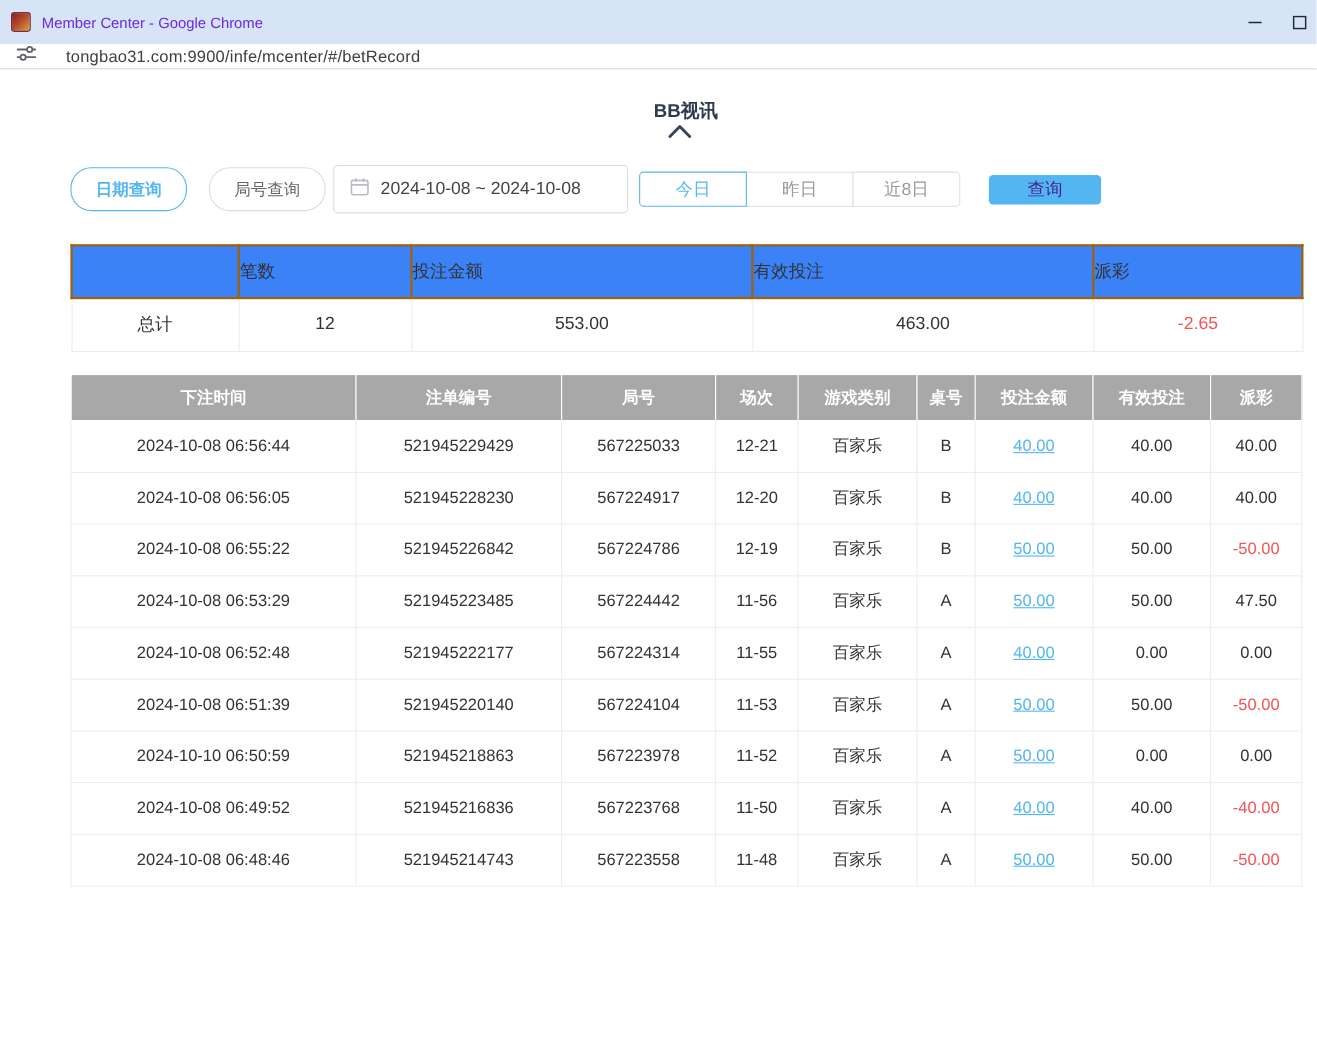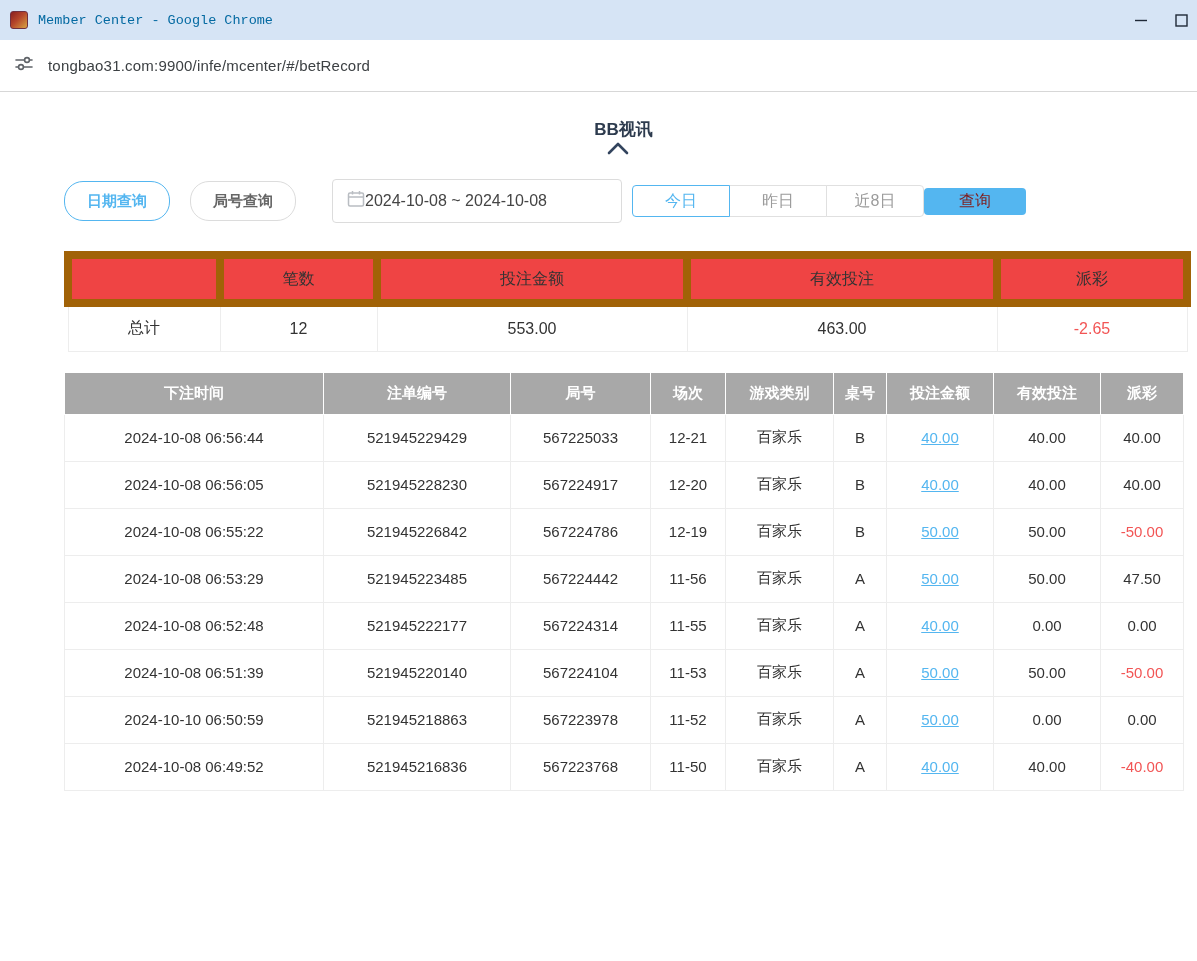--- a/index.html
+++ b/index.html
@@ -12,75 +12,75 @@
   :root { --accent: #54b6f0; --negative: #f25555; }
 
   
   .titlebar {
     height: 40px; background: #d6e4f5;
     display: flex; align-items: center; padding: 0 0 0 10px;
   }
   .win-icon { width: 18px; height: 18px; border-radius: 3px; flex: 0 0 auto;
     background: linear-gradient(135deg, #8a1f1f 0%, #b5462a 45%, #d9a441 100%);
     border: 1px solid #70303f; }
-  .win-title { font-size: 13.5px; color: #0369a1; margin-left: 10px; white-space: nowrap; font-family: Liberation Mono, monospace; }
+  .win-title { font-size: 13.5px; color: #6d28d9; margin-left: 10px; white-space: nowrap; }
   .titlebar .spacer { flex: 1; }
   .win-btn { width: 52px; height: 40px; display: flex; align-items: center; justify-content: center;
     color: #1f2937; cursor: pointer; }
   .win-btn svg { display: block; }
 
   .urlbar {
-    height: 52px; background: #ffffff; border-bottom: 1px solid #d7d7d7;
-    display: flex; align-items: center; padding: 0 14px; gap: 14px;
+    height: 23px; background: #ffffff; border-bottom: 1px solid #d7d7d7;
+    display: flex; align-items: center; padding: 0 14px; gap: 26px;
   }
   .urlbar .url-text { font-size: 15px; color: #3c4043; letter-spacing: .2px; }
 
   
   .content { padding: 26px 14px 0 64px; }
   .page-head { display: flex; align-items: center; justify-content: space-between; width: 1119px; flex-direction: column; }
   .page-title { font-size: 17px; font-weight: bold; color: #2d3b4e; }
   .collapse-btn { cursor: pointer; margin-right: 12px; display: flex; align-items: center; }
 
   .filter-bar { display: flex; align-items: center; margin-top: 24px; width: 1119px; }
   .pill-btn {
     height: 40px; padding: 0 22px; border-radius: 19px; background: #fff;
     border: 1px solid #dcdcdc; color: #666; font-size: 15px; cursor: pointer;
     display: flex; align-items: center; justify-content: center; white-space: nowrap;
   }
   .pill-btn.active { border-color: var(--accent); color: var(--accent); font-weight: bold; }
-  .pill-btn + .pill-btn { margin-left: 20px; font-weight: bold; }
+  .pill-btn + .pill-btn { margin-left: 20px; }
 
   .date-input {
-    height: 44px; width: 290px; margin-left: 36px; border: 1px solid #dcdcdc; border-radius: 4px;
-    display: flex; align-items: center; padding: 0 14px; cursor: pointer; background: #fff;
+    height: 44px; width: 268px; margin-left: 7px; border: 1px solid #dcdcdc; border-radius: 4px;
+    display: flex; align-items: center; padding: 0 14px; gap: 10px; cursor: pointer; background: #fff;
   }
   .date-input .date-text { font-size: 16px; color: #444; white-space: nowrap; }
 
   .seg-group { display: flex; margin-left: 10px; }
   .seg-btn {
     height: 32px; width: 98px; background: #fff; border: 1px solid #e0e0e0;
     color: #9b9b9b; font-size: 16px; cursor: pointer;
     display: flex; align-items: center; justify-content: center; margin-left: -1px;
   }
   .seg-btn:first-child { border-radius: 4px 0 0 4px; margin-left: 0; }
   .seg-btn:last-child { border-radius: 0 4px 4px 0; }
   .seg-btn.active { color: var(--accent); border-color: var(--accent); z-index: 2; }
 
   .search-btn {
-    height: 27px; width: 102px; margin-left: 0; border: none; border-radius: 4px;
-    background: var(--accent); color: #7f1d1d; font-size: 16px; cursor: pointer;
+    height: 27px; width: 102px; margin-left: 26px; border: none; border-radius: 4px;
+    background: var(--accent); color: #4c1d95; font-size: 16px; cursor: pointer;
     display: flex; align-items: center; justify-content: center;
   }
 
   
   table { border-collapse: collapse; table-layout: fixed; width: 1119px; }
   .summary-table { margin-top: 28px; }
   .summary-table thead td {
-    background: #ef4444; height: 48px; text-align: center; font-size: 16px; color: #333;
-    border: 8px solid #a16207;
+    background: #3b82f6; height: 48px; text-align: left; font-size: 16px; color: #333;
+    border: 2px solid #a16207;
   }
   .summary-table tbody td {
     height: 48px; text-align: center; font-size: 16px; color: #333;
     border: 1px solid #ededed; background: #fff; margin-top: 24px;
   }
 
   
   .bet-table { margin-top: 20px; }
   .bet-table thead td {
     background: #a8a8a8; color: #fff; font-weight: bold; font-size: 15px;
@@ -313,16 +313,29 @@
     <td>567223768</td>
     <td>11-50</td>
     <td>百家乐</td>
     <td>A</td>
     <td>
       <a class="amount-link">40.00</a>
     </td>
     <td>40.00</td>
     <td class="neg">-40.00</td>
   </tr>
+        <tr>
+    <td>2024-10-08 06:48:46</td>
+    <td>521945214743</td>
+    <td>567223558</td>
+    <td>11-48</td>
+    <td>百家乐</td>
+    <td>A</td>
+    <td>
+      <a class="amount-link">50.00</a>
+    </td>
+    <td>50.00</td>
+    <td class="neg">-50.00</td>
+  </tr>
       </tbody>
   </table>
 
 </div>
 
 </body></html>

